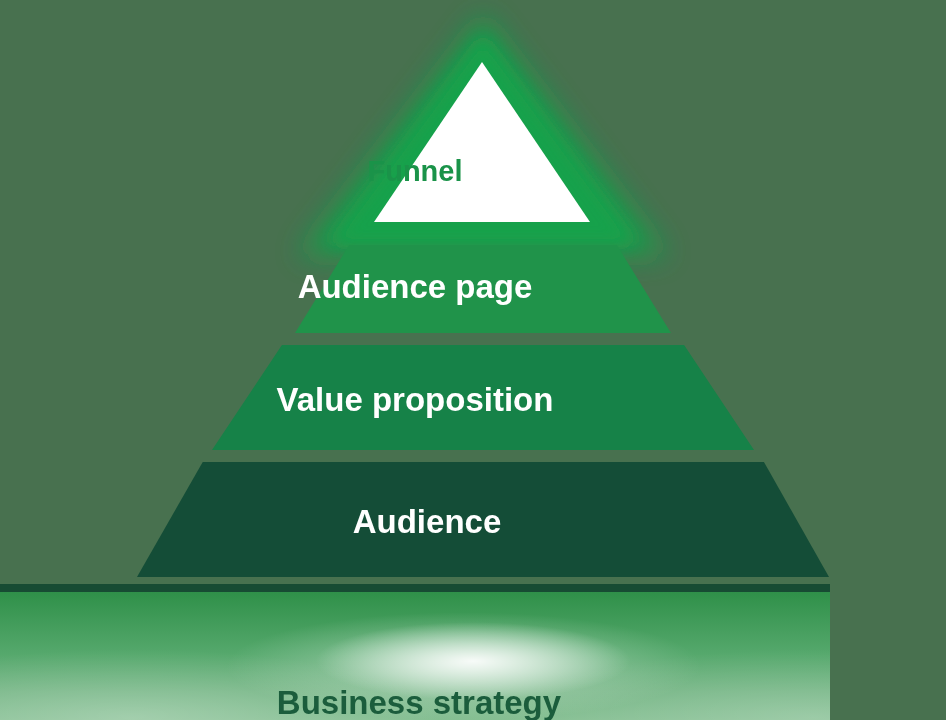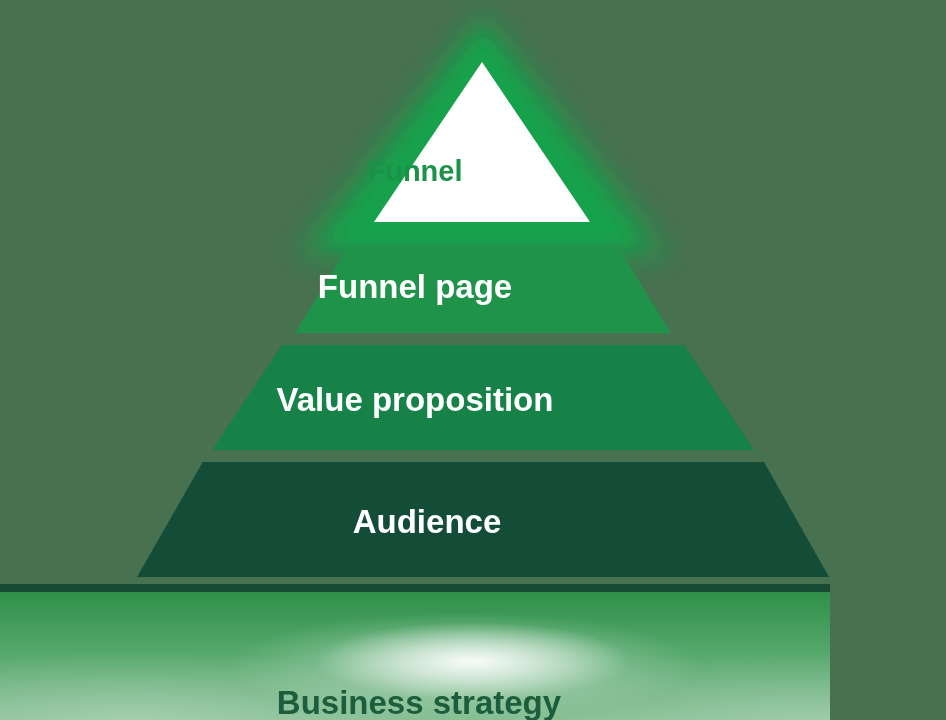--- a/index.html
+++ b/index.html
@@ -67,18 +67,18 @@
 
   <div class="tier tier-funnel" style="background-color: rgb(255, 255, 255);"></div>
   <div class="tier tier-landing" style="background-color: rgb(32, 147, 74);"></div>
   <div class="tier tier-value" style="background-color: rgb(22, 130, 72);"></div>
   <div class="tier tier-audience" style="background-color: rgb(20, 77, 55);"></div>
 
   <div class="abs base-divider" style="background-color: rgb(23, 75, 51);"></div>
   <div class="abs base-band"></div>
 
   <div class="label label-funnel" style="color: rgb(26, 147, 73);">Funnel</div>
-  <div class="label label-landing" style="color: rgb(255, 255, 255);">Funnel page</div>
+  <div class="label label-landing" style="color: rgb(255, 255, 255);">Audience page</div>
   <div class="label label-value" style="color: rgb(255, 255, 255);">Value proposition</div>
   <div class="label label-audience" style="color: rgb(255, 255, 255);">Audience</div>
   <div class="label label-business" style="color: rgb(27, 93, 60);">Business strategy</div>
 
 </div>
 
 </body></html>

